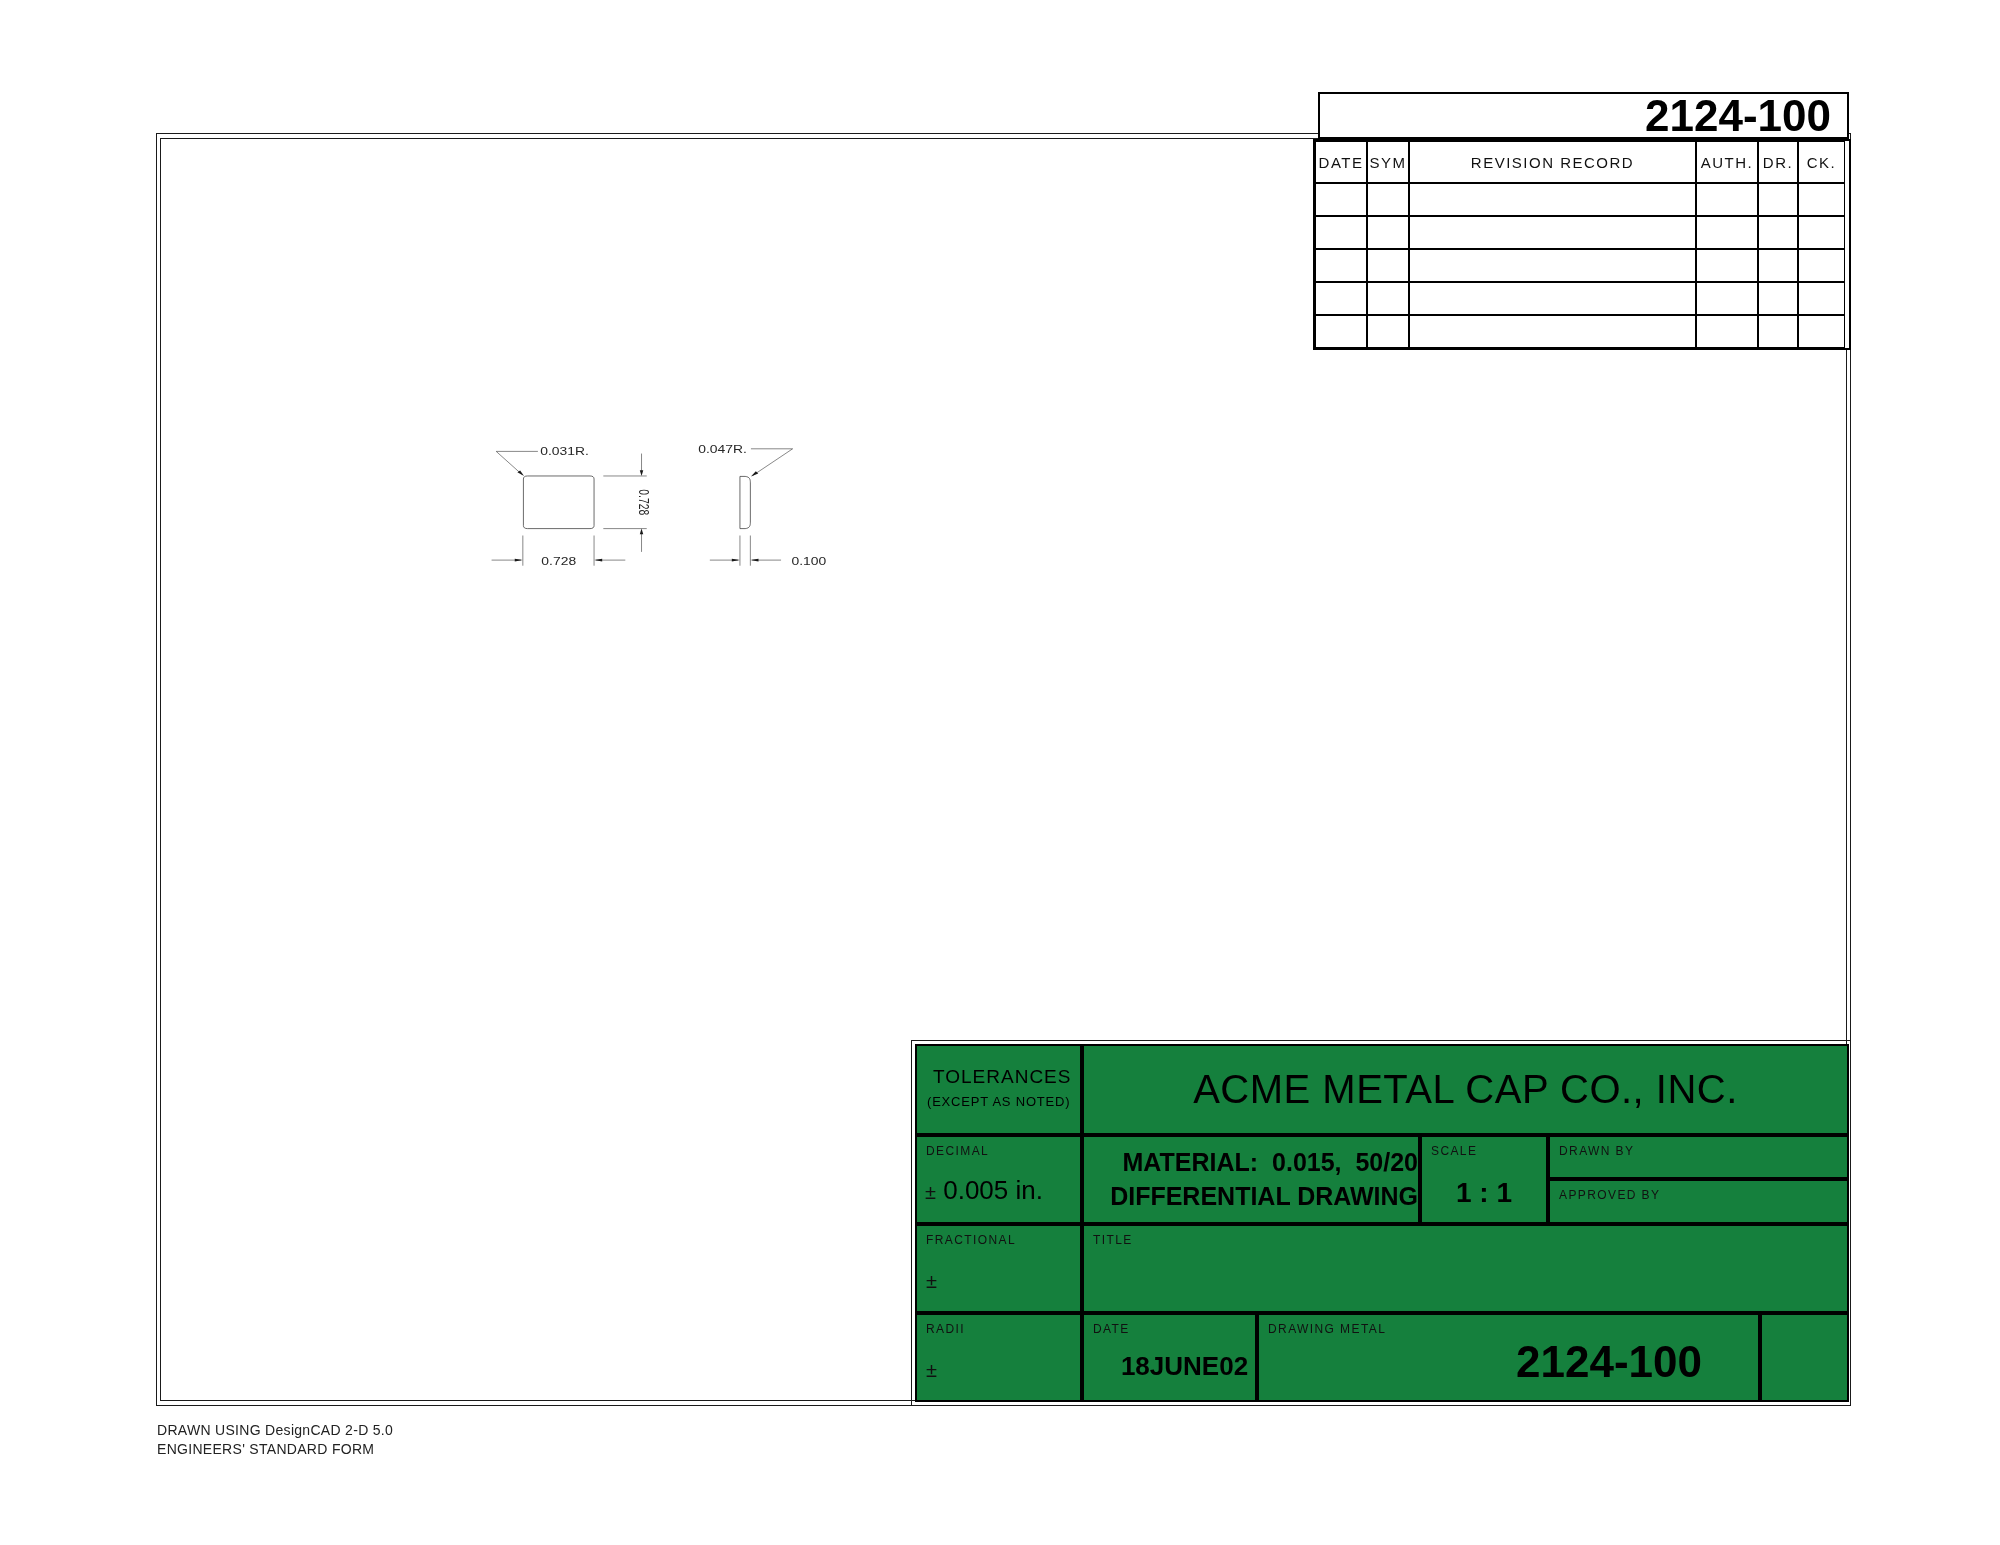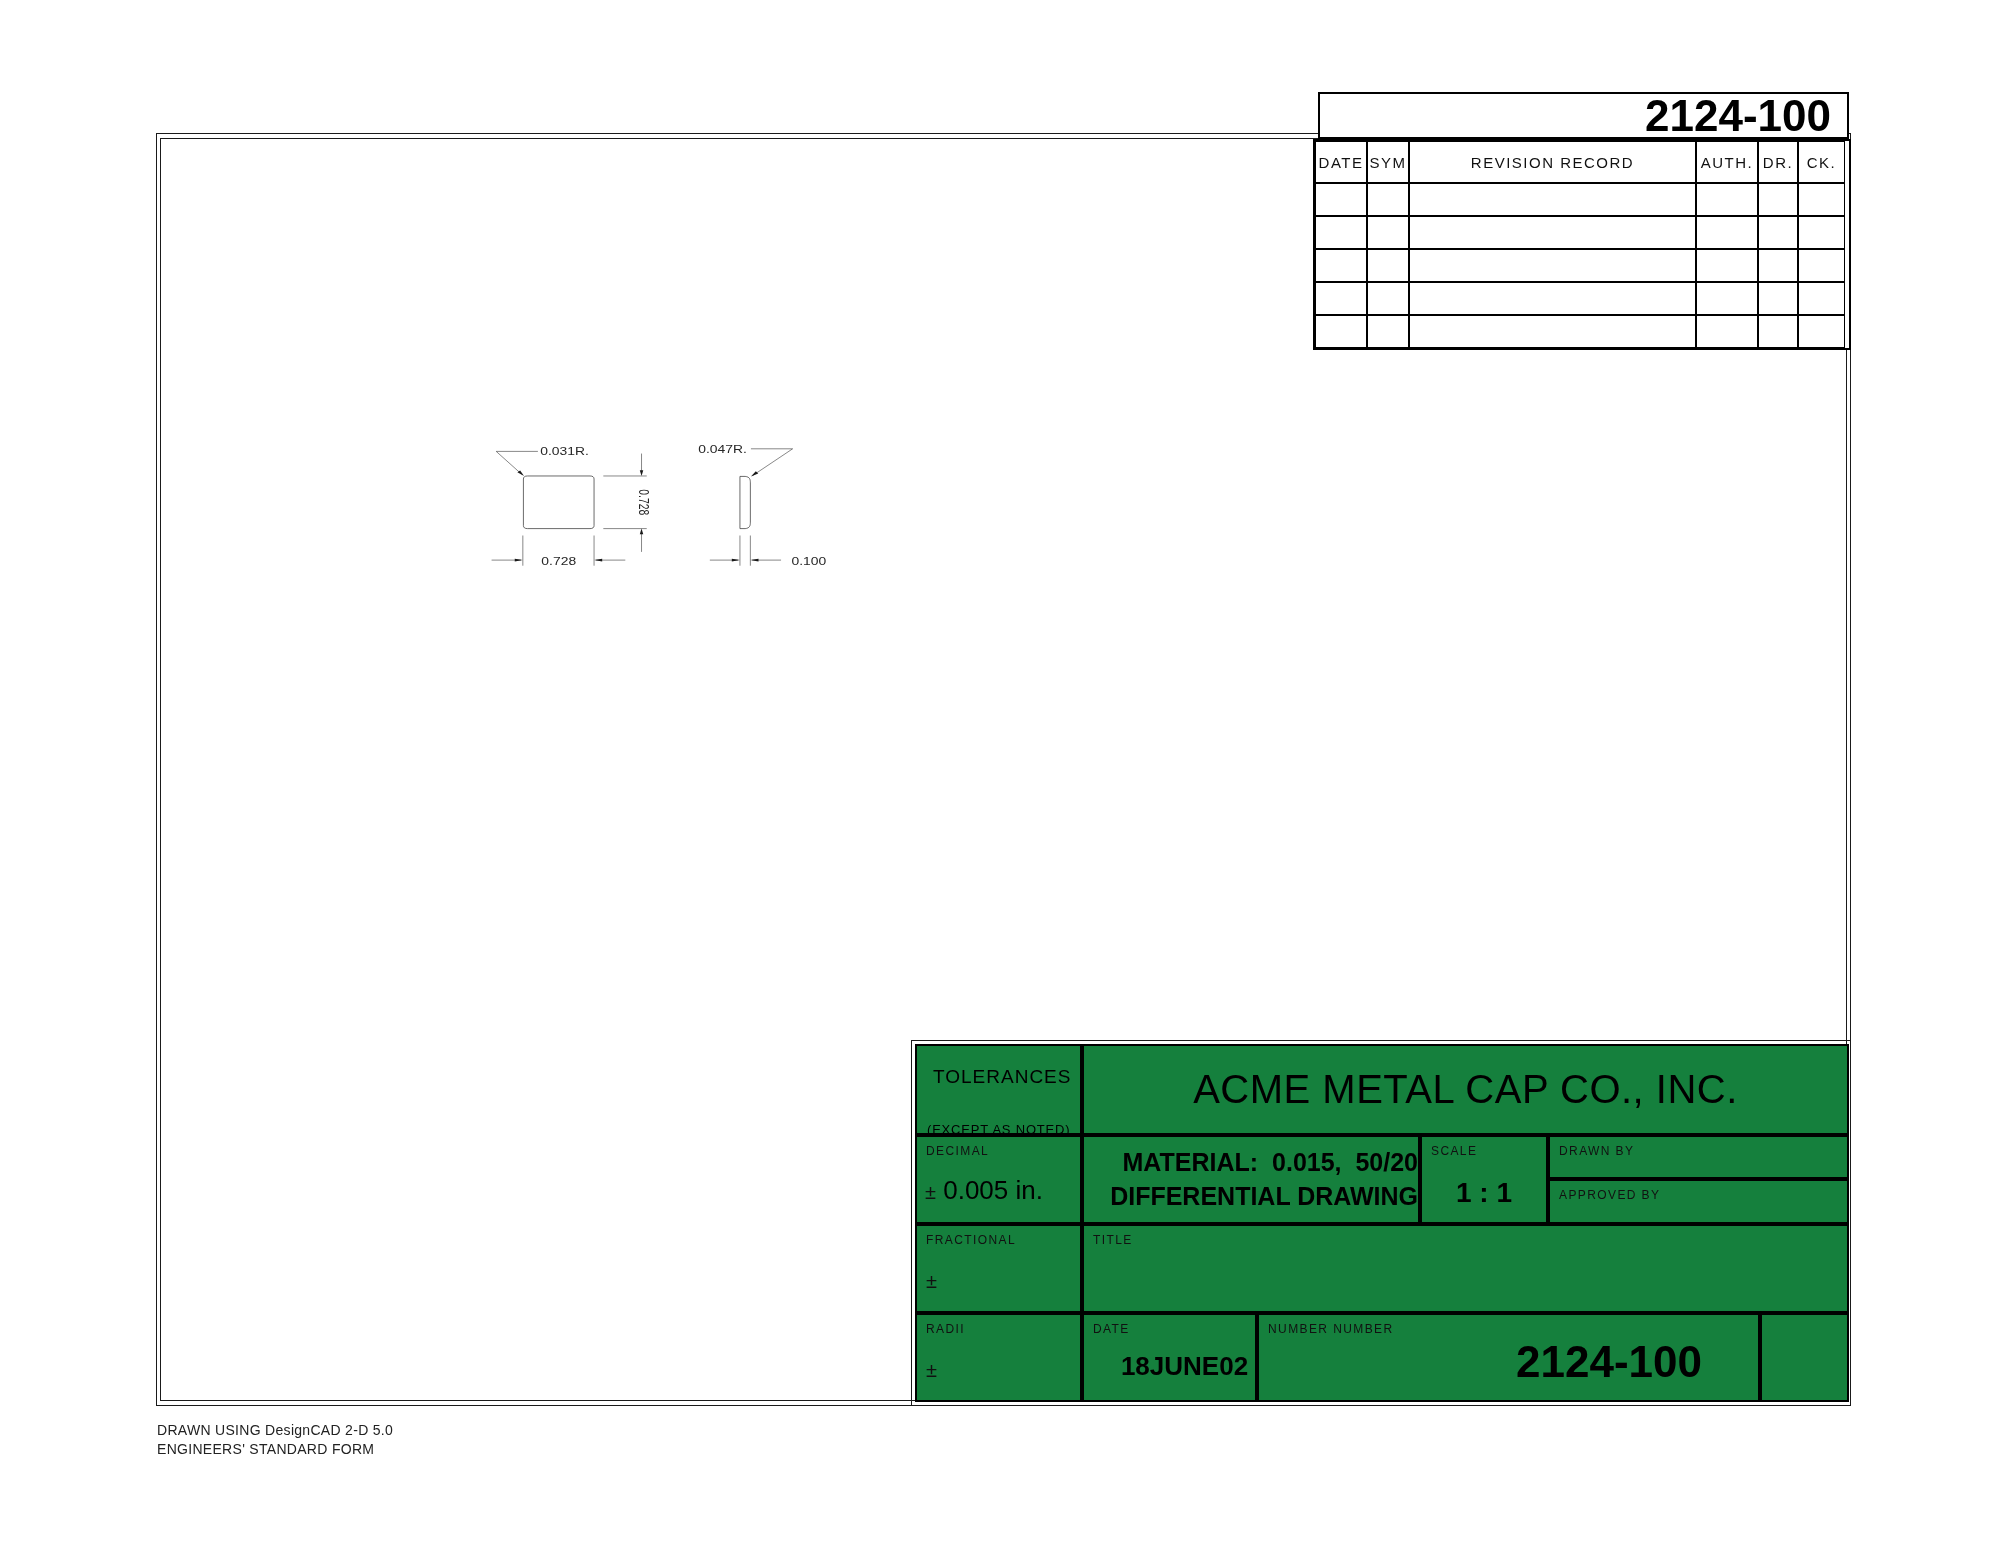--- a/index.html
+++ b/index.html
@@ -28,21 +28,21 @@
   .dimtext{font-family:"Liberation Sans",sans-serif;font-size:24px;fill:#262626;}
 
   
   .tb-outline{left:911px;top:1040px;width:940px;height:366px;border:1px solid #1a1a1a;z-index:2;}
   .tb-cell{background:#15803d;border:2px solid #000;z-index:3;}
   .tb-label{position:absolute;top:7px;left:9px;font-size:12px;letter-spacing:1.4px;color:#111;white-space:nowrap;}
   .pm{font-size:20px;color:#111;}
 
   .cell-tolerances{left:915px;top:1044px;width:167px;height:91px;}
   .tol-title{position:absolute;top:20px;left:16px;font-size:19px;letter-spacing:1px;}
-  .tol-note{position:absolute;top:48px;left:10px;font-size:13px;letter-spacing:0.8px;margin-top:28px;}
+  .tol-note{position:absolute;top:48px;left:10px;font-size:13px;letter-spacing:0.8px;}
   .cell-company{left:1082px;top:1044px;width:767px;height:91px;display:flex;align-items:center;justify-content:center;}
   .company-name{font-size:40px;letter-spacing:0.5px;white-space:nowrap;}
 
   .cell-decimal{left:915px;top:1135px;width:167px;height:89px;}
   .decimal-line{position:absolute;top:38px;left:8px;font-size:26px;white-space:nowrap;}
   .cell-material{left:1082px;top:1135px;width:338px;height:89px;display:flex;flex-direction:column;
                  align-items:flex-end;justify-content:center;font-weight:bold;font-size:25px;line-height:1.35;white-space:pre;}
   .cell-scale{left:1420px;top:1135px;width:128px;height:89px;}
   .scale-value{position:absolute;top:40px;left:0;width:100%;text-align:center;font-size:28px;font-weight:600;}
   .cell-drawnby{left:1548px;top:1135px;width:301px;height:44px;}
@@ -188,21 +188,21 @@
 
 <div class="abs tb-cell cell-radii">
   <span class="tb-label">RADII</span>
   <span class="pm pm-pos">±</span>
 </div>
 <div class="abs tb-cell cell-date">
   <span class="tb-label">DATE</span>
   <span class="date-value">18JUNE02</span>
 </div>
 <div class="abs tb-cell cell-dwgnum">
-  <span class="tb-label">NUMBER NUMBER</span>
+  <span class="tb-label">DRAWING METAL</span>
   <span class="dwg-value">2124-100</span>
 </div>
 <div class="abs tb-cell cell-blank"></div>
 
 <div class="abs footer">
   <div>DRAWN USING DesignCAD 2-D 5.0</div>
   <div>ENGINEERS' STANDARD FORM</div>
 </div>
 
 </body></html>

